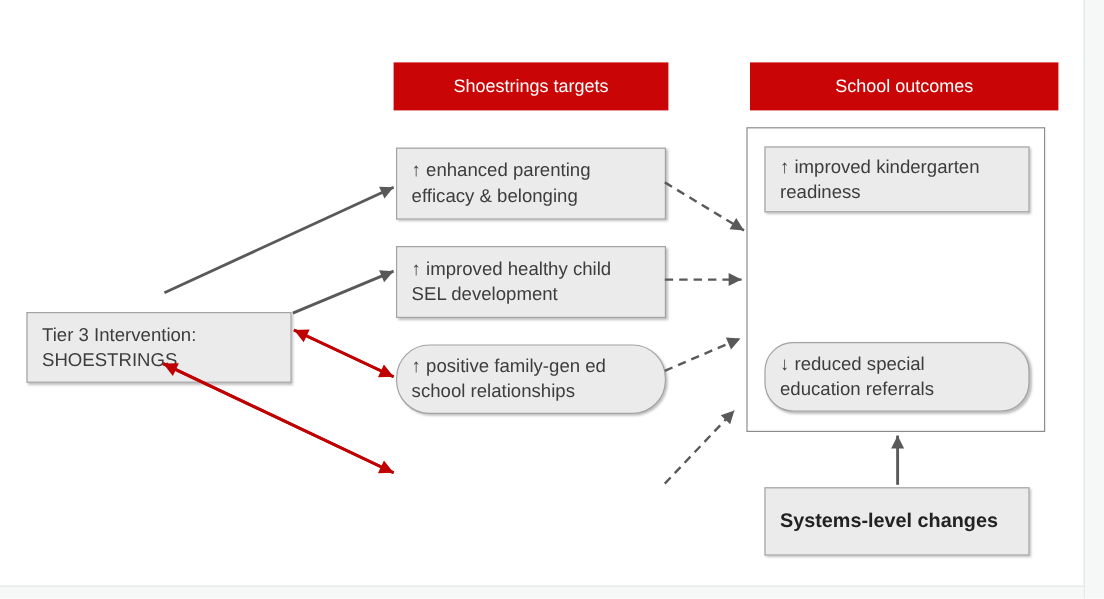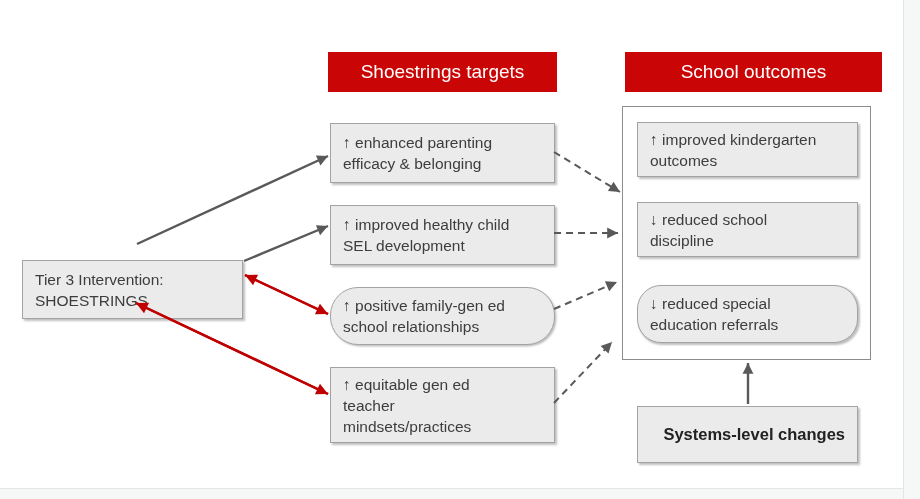--- a/index.html
+++ b/index.html
@@ -8,37 +8,37 @@
     font-family:"Liberation Sans",sans-serif;
   }
   .title{
     position:absolute;left:28px;top:4px;width:242px;
     font-size:34px;line-height:47px;letter-spacing:-0.2px;
     color:var(--title-color,#1b1b1b);
   }
   .col-header{
     position:absolute;height:40px;background:var(--accent-red,#c90505);
     color:#ffffff;display:flex;align-items:center;justify-content:center;
-    font-size:19px;
+    font-size:15px;
   }
   .group-box{
     position:absolute;left:622px;top:106px;width:249px;height:254px;
     background:#ffffff;border:1px solid var(--group-border,#8c8c8c);
     box-sizing:border-box;
   }
   .node{
     position:absolute;box-sizing:border-box;
     background:var(--box-fill,#ebebeb);
     border:1px solid var(--box-border,#a3a3a3);
     box-shadow:1.5px 1.5px 2px rgba(0,0,0,0.25);
     display:flex;align-items:center;padding:4px 12px;
     font-size:15.5px;line-height:21px;color:var(--text-dark,#3d3d3d);
   }
   .node .label{white-space:pre-line;}
-  .node.systems{justify-content:flex-end;text-align:center;}
+  .node.systems{justify-content:flex-start;text-align:center;}
   .node.systems .label{font-weight:bold;font-size:16.5px;color:#222222;}
   svg.arrows{position:absolute;left:0;top:0;pointer-events:none;}
   .ln-gray{stroke:var(--arrow-gray,#595959);stroke-width:2.4;fill:none;}
   .ln-red{stroke:var(--arrow-red,#c00000);stroke-width:2.4;fill:none;}
   .ln-dash{stroke:var(--arrow-gray,#595959);stroke-width:2;stroke-dasharray:7 5;fill:none;}
   .head-gray{fill:var(--arrow-gray,#595959);}
   .head-red{fill:var(--arrow-red,#c00000);}
   .gutter-right{
     position:absolute;left:903px;top:0;width:17px;height:499px;
     background:#f6f7f7;border-left:1px solid #e3e6e6;box-sizing:border-box;
@@ -74,33 +74,24 @@
 efficacy &amp; belonging</span>
   </div>
   <div class="node" style="left:330px;top:205px;width:225px;height:60px;">
     <span class="label">↑ improved healthy child
 SEL development</span>
   </div>
   <div class="node" style="left:330px;top:287px;width:225px;height:58px;border-radius:28px;">
     <span class="label">↑ positive family-gen ed
 school relationships</span>
   </div>
-  <div class="node" style="left:330px;top:367px;width:225px;height:76px;">
-    <span class="label">↑ equitable gen ed
-teacher
-mindsets/practices</span>
-  </div>
 
   <div class="node" style="left:637px;top:122px;width:221px;height:55px;">
     <span class="label">↑ improved kindergarten
-outcomes</span>
-  </div>
-  <div class="node" style="left:637px;top:202px;width:221px;height:55px;">
-    <span class="label">↓ reduced school
-discipline</span>
+readiness</span>
   </div>
   <div class="node" style="left:637px;top:285px;width:221px;height:58px;border-radius:24px;">
     <span class="label">↓ reduced special
 education referrals</span>
   </div>
 
   <div class="node systems" style="left:637px;top:406px;width:221px;height:57px;">
     <span class="label">Systems-level changes</span>
   </div>
 

